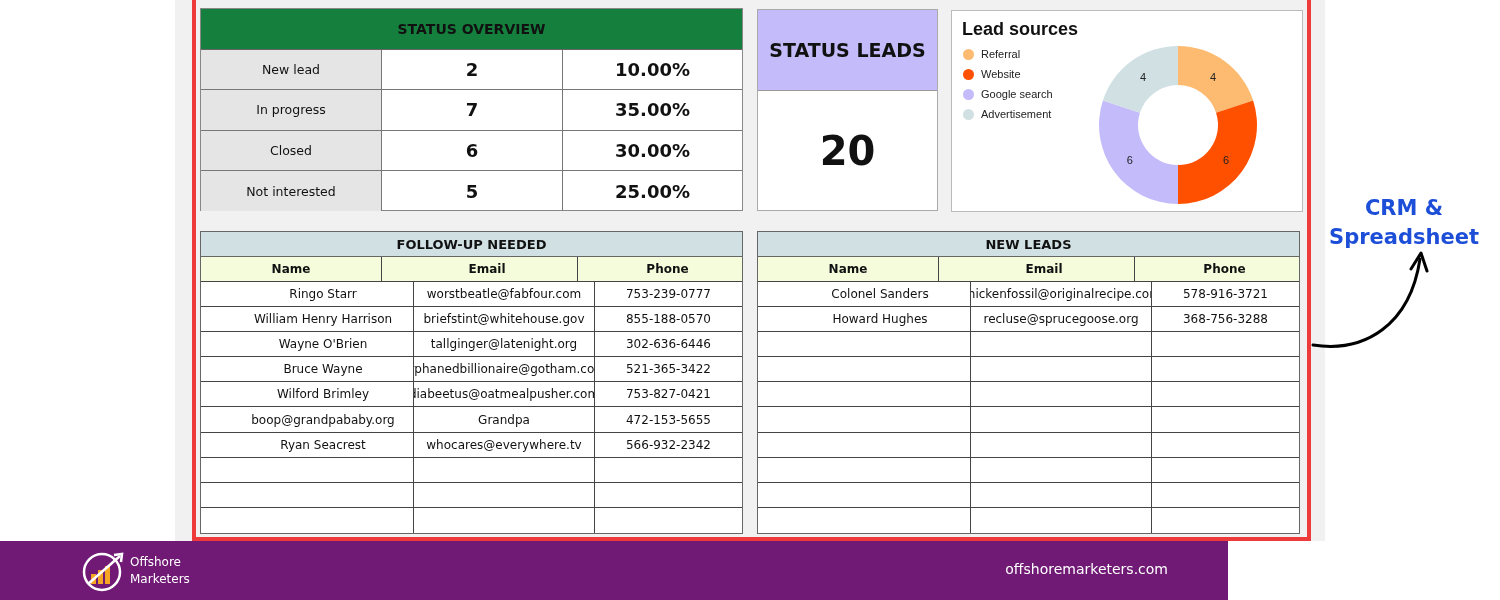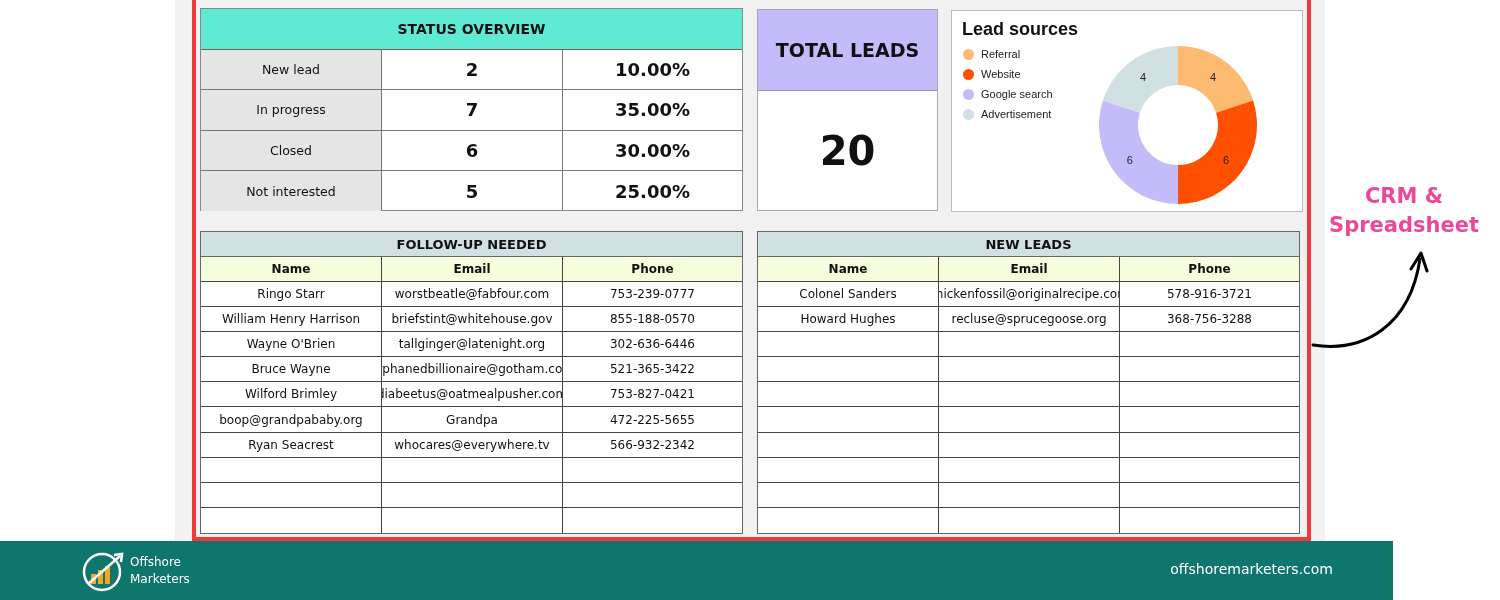--- a/index.html
+++ b/index.html
@@ -4,21 +4,21 @@
 <style>
   * { box-sizing: border-box; margin: 0; padding: 0; }
   html, body { width: 1500px; height: 600px; overflow: hidden; background: #ffffff; }
   body { position: relative; font-family: "DejaVu Sans", sans-serif; color: #111; }
 
   .gray-panel { position: absolute; left: 175px; top: 0; width: 1150px; height: 541px; background: #f1f1f1; }
   .red-frame { position: absolute; left: 192px; top: -4px; width: 1119px; height: 545px; border: 4px solid #ee3a3a; }
 
   
   .status { position: absolute; left: 200px; top: 8px; width: 543px; height: 203px; border: 1px solid #888; background: #fff; }
-  .status .hdr { height: 41px; background: #5eead4; border-bottom: 1px solid #666; display: flex; align-items: center; justify-content: center; font-weight: bold; font-size: 14px; }
+  .status .hdr { height: 41px; background: #15803d; border-bottom: 1px solid #666; display: flex; align-items: center; justify-content: center; font-weight: bold; font-size: 14px; }
   .status .row { display: flex; height: 40.3px; border-bottom: 1px solid #777; }
   .status .row:last-child { border-bottom: none; }
   .status .c1 { width: 181px; background: #e5e5e5; border-right: 1px solid #777; display: flex; align-items: center; justify-content: center; font-size: 12.5px; }
   .status .c2 { width: 181px; border-right: 1px solid #777; display: flex; align-items: center; justify-content: center; font-weight: bold; font-size: 18px; }
   .status .c3 { flex: 1; display: flex; align-items: center; justify-content: center; font-weight: bold; font-size: 18px; }
 
   
   .total { position: absolute; left: 757px; top: 9px; width: 181px; height: 202px; border: 1px solid #aaa; background: #fff; }
   .total .hdr { height: 81px; background: #c4bbfb; border-bottom: 1px solid #999; display: flex; align-items: center; justify-content: center; font-weight: bold; font-size: 19px; }
   .total .val { height: 119px; display: flex; align-items: center; justify-content: center; font-weight: bold; font-size: 40px; }
@@ -27,35 +27,35 @@
   .chart { position: absolute; left: 951px; top: 10px; width: 352px; height: 202px; border: 1px solid #bbb; background: #fff; }
   .chart .title { position: absolute; left: 10px; top: 8px; font-family: "Liberation Sans", sans-serif; font-weight: bold; font-size: 18px; }
   .legend { position: absolute; left: 11px; top: 33px; }
   .legend .item { display: flex; align-items: center; height: 20px; font-family: "Liberation Sans", sans-serif; font-size: 11px; color: #222; }
   .legend .dot { width: 11px; height: 11px; border-radius: 50%; margin-right: 7px; }
   .donut { position: absolute; left: 146px; top: 34px; }
 
   
   .tbl { position: absolute; width: 543px; border: 1px solid #666; background: #fff; }
   .tbl .hdr { height: 25px; background: #d0e0e3; border-bottom: 1px solid #666; display: flex; align-items: center; justify-content: center; font-weight: bold; font-size: 13px; }
-  .tbl .cols { display: flex; height: 25px; background: #f4fcdb; border-bottom: 1px solid #444; }
-  .tbl .row { display: flex; height: 25.1px; border-bottom: 1px solid #444; }
+  .tbl .cols { display: flex; height: 25px; background: #f4fcdb; border-bottom: 1px solid #444; gap: 15px; }
+  .tbl .row { display: flex; height: 25.1px; border-bottom: 1px solid #444; padding-left: 32px; }
   .tbl .row:last-child { border-bottom: none; }
   .tbl .cell { width: 181px; border-right: 1px solid #444; display: flex; align-items: center; justify-content: center; font-size: 12px; white-space: nowrap; overflow: hidden; }
   .tbl .cell:last-child { border-right: none; flex: 1; }
   .tbl .cols .cell { font-weight: bold; }
   .fu { left: 200px; top: 231px; }
   .nl { left: 757px; top: 231px; }
 
   
-  .callout { position: absolute; left: 1318px; top: 182px; width: 172px; text-align: center; font-weight: bold; font-size: 21px; line-height: 29px; color: #ec4899; font-family: "DejaVu Sans", sans-serif; }
+  .callout { position: absolute; left: 1318px; top: 194px; width: 172px; text-align: center; font-weight: bold; font-size: 21px; line-height: 29px; color: #1d4ed8; font-family: "DejaVu Sans", sans-serif; }
   .arrow { position: absolute; left: 1305px; top: 245px; }
 
   
-  .footer { position: absolute; left: 0; top: 541px; width: 1393px; height: 59px; background: #0f766e; }
+  .footer { position: absolute; left: 0; top: 541px; width: 1228px; height: 59px; background: #701a75; }
   .logo { position: absolute; left: 82px; top: 9px; display: flex; align-items: center; }
   .logo-text { color: #fff; font-size: 12px; line-height: 17px; margin-left: 4px; }
   .site { position: absolute; right: 60px; top: 20px; color: #fff; font-size: 14px; }
 </style>
 </head>
 <body>
 
 <div class="gray-panel"></div>
 
 <div class="status">
@@ -76,21 +76,21 @@
     <div class="c3">30.00%</div>
   </div>
   <div class="row">
     <div class="c1">Not interested</div>
     <div class="c2">5</div>
     <div class="c3">25.00%</div>
   </div>
 </div>
 
 <div class="total">
-  <div class="hdr">TOTAL LEADS</div>
+  <div class="hdr">STATUS LEADS</div>
   <div class="val">20</div>
 </div>
 
 <div class="chart">
   <div class="title">Lead sources</div>
   <div class="legend">
     <div class="item">
         <span class="dot" style="background:#fdbb71"></span>
         <span>Referral</span>
       </div>
@@ -147,21 +147,21 @@
       <div class="cell">521-365-3422</div>
     </div>
     <div class="row">
       <div class="cell">Wilford Brimley</div>
       <div class="cell">diabeetus@oatmealpusher.com</div>
       <div class="cell">753-827-0421</div>
     </div>
     <div class="row">
       <div class="cell">boop@grandpababy.org</div>
       <div class="cell">Grandpa</div>
-      <div class="cell">472-225-5655</div>
+      <div class="cell">472-153-5655</div>
     </div>
     <div class="row">
       <div class="cell">Ryan Seacrest</div>
       <div class="cell">whocares@everywhere.tv</div>
       <div class="cell">566-932-2342</div>
     </div>
     <div class="row">
       <div class="cell"></div>
       <div class="cell"></div>
       <div class="cell"></div>

